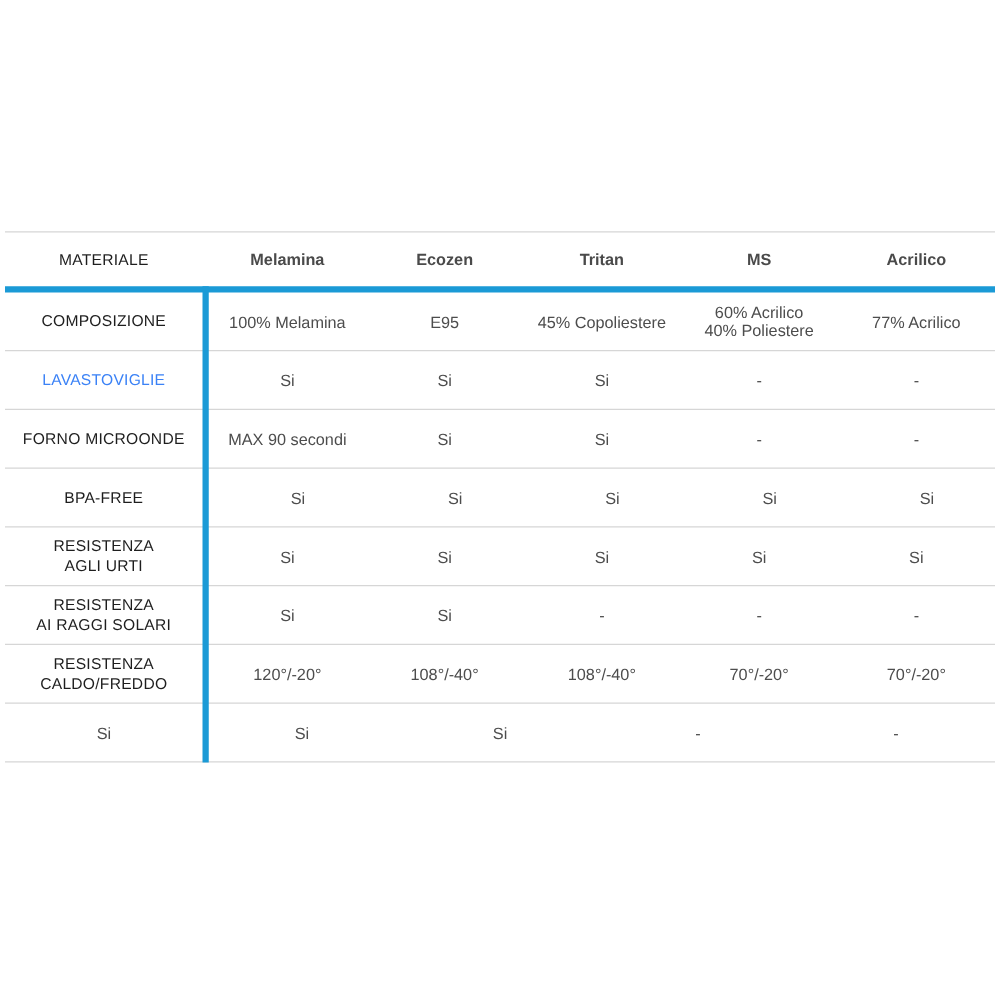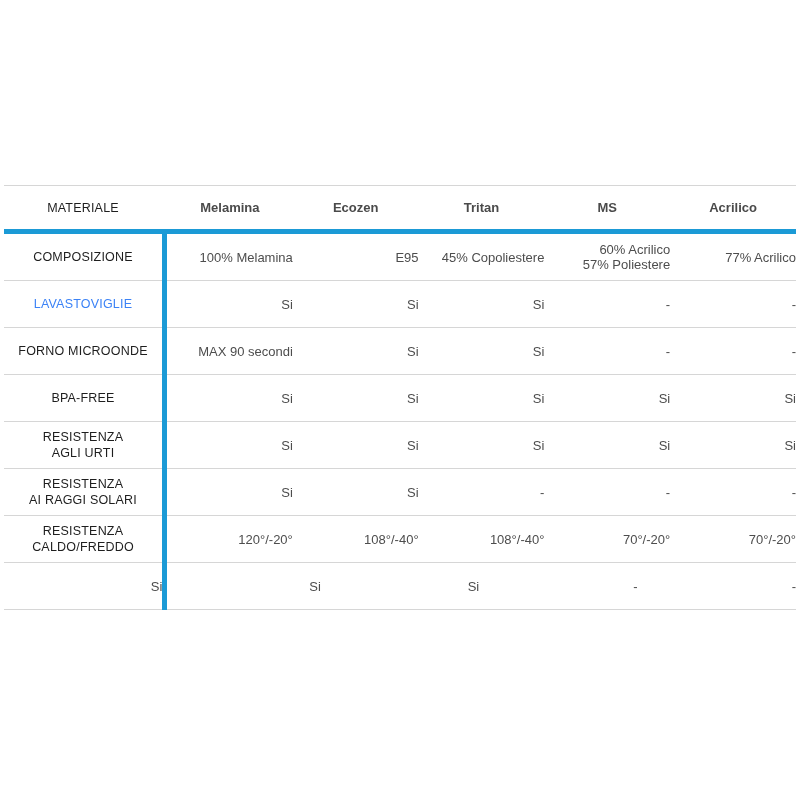--- a/index.html
+++ b/index.html
@@ -39,21 +39,21 @@
     text-align: center;
     font-weight: normal;
     font-size: 12.5px;
     line-height: 16px;
     letter-spacing: 0.2px;
     color: #1e1e1e;
     white-space: pre-line;
   }
   .val-cell {
     flex: 1;
-    text-align: right;
+    text-align: center;
     font-size: 13px;
     line-height: 15px;
     color: #4d4d4d;
     white-space: pre-line;
   }
   .head-cell {
     flex: 1;
     text-align: center;
     font-size: 13px;
     color: #4a4a4a;
@@ -83,21 +83,21 @@
 
   <div class="blue-bar" style="background: rgb(27, 154, 214);"></div>
   <div class="vline" style="background: rgb(27, 154, 214);"></div>
 
   <div class="trow" style="border-bottom-color: rgb(214, 214, 214);">
     <div class="label-cell" style="color: rgb(30, 30, 30);">COMPOSIZIONE</div>
     <div class="val-cell" style="color: rgb(77, 77, 77);">100% Melamina</div>
     <div class="val-cell" style="color: rgb(77, 77, 77);">E95</div>
     <div class="val-cell" style="color: rgb(77, 77, 77);">45% Copoliestere</div>
     <div class="val-cell" style="color: rgb(77, 77, 77);">60% Acrilico
-57% Poliestere</div>
+40% Poliestere</div>
     <div class="val-cell" style="color: rgb(77, 77, 77);">77% Acrilico</div>
   </div>
 
   <div class="trow" style="border-bottom-color: rgb(214, 214, 214);">
     <div class="label-cell" style="color: #3b82f6;">LAVASTOVIGLIE</div>
     <div class="val-cell" style="color: rgb(77, 77, 77);">Si</div>
     <div class="val-cell" style="color: rgb(77, 77, 77);">Si</div>
     <div class="val-cell" style="color: rgb(77, 77, 77);">Si</div>
     <div class="val-cell" style="color: rgb(77, 77, 77);">-</div>
     <div class="val-cell" style="color: rgb(77, 77, 77);">-</div>

